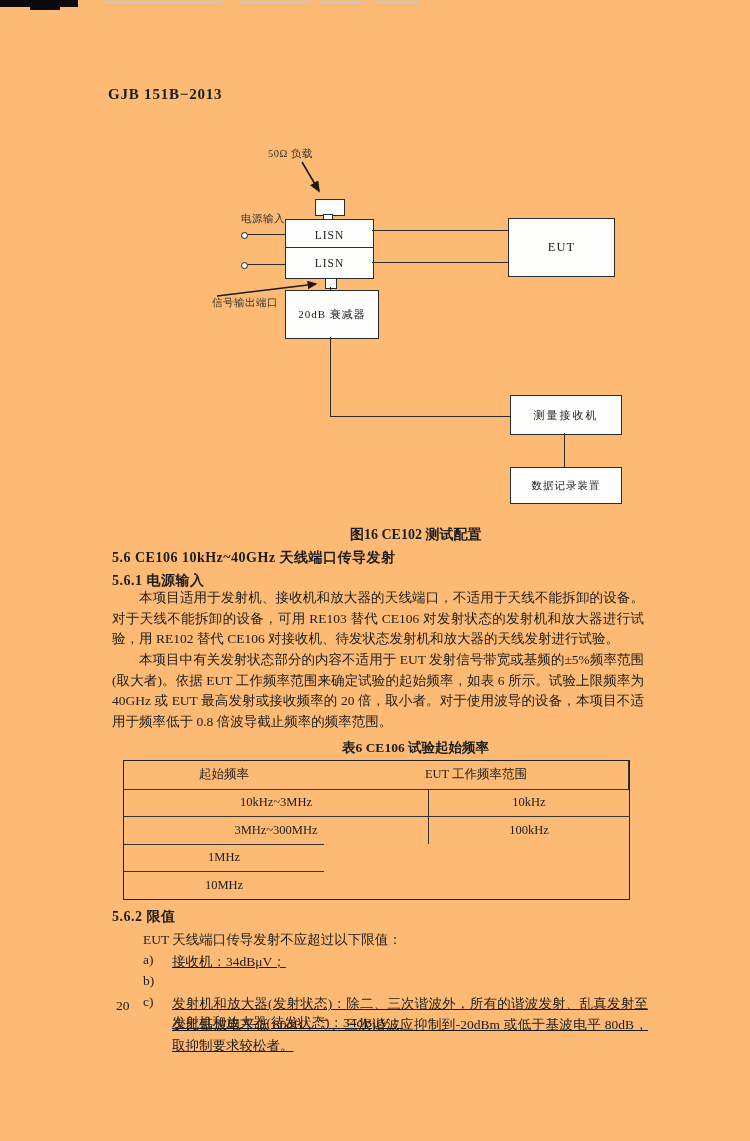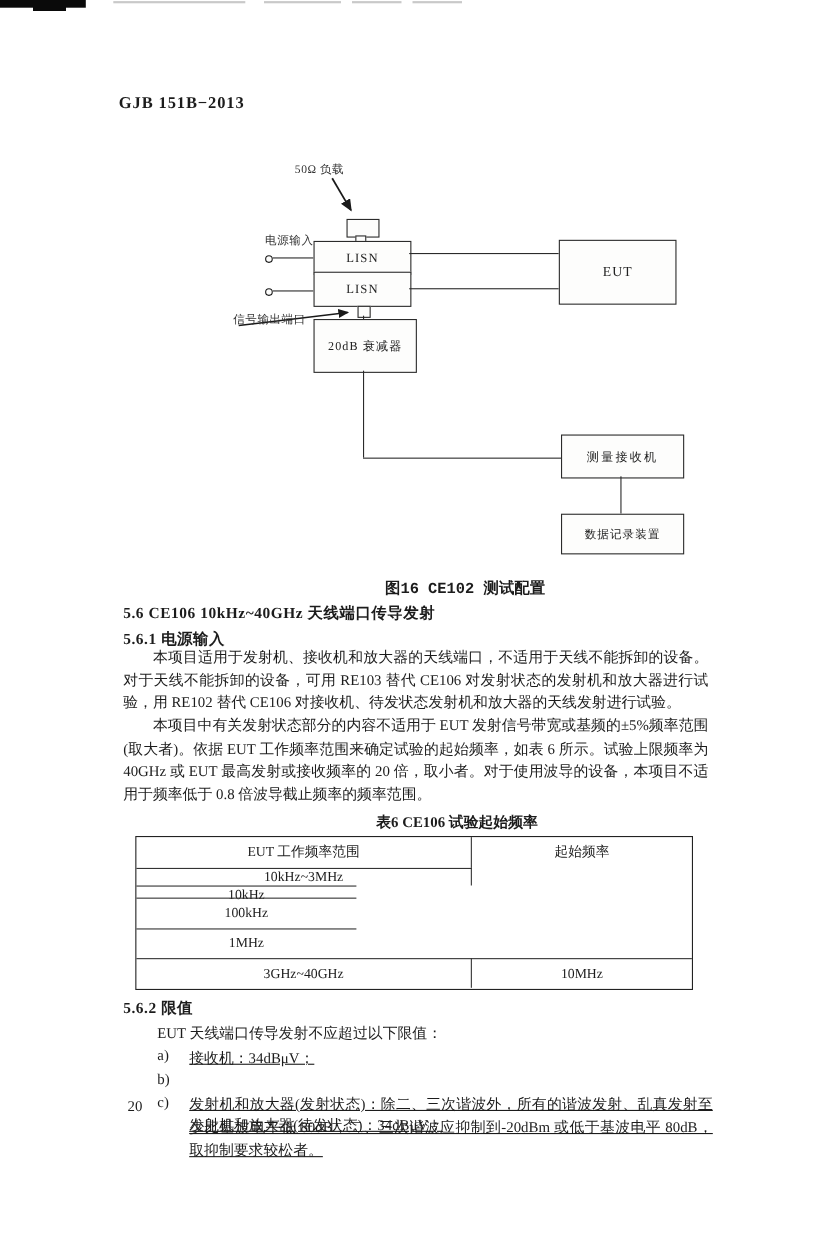--- a/index.html
+++ b/index.html
@@ -1,20 +1,20 @@
 <!DOCTYPE html>
 <html><head>
 <meta charset="utf-8">
 <style>
   html,body{margin:0;padding:0;}
   body{background:#888;}
   #page{
     position:relative;
     width:750px;height:1141px;
-    background:#ffffff;
+    background:#fdba74;
     overflow:hidden;
     font-family:"Liberation Serif","DejaVu Serif",serif;
     color:#1c1c1c;
   }
   .abs{position:absolute;}
   
   .blob{background:#0a0a0a;}
   .dash{background:#c9c9c9;height:2px;top:1px;}
   
   .dbox{
@@ -118,66 +118,66 @@
   <div class="wire" style="left:330px;top:287px;width:1px;height:3px;"></div>
 
   <svg class="abs" style="left:212px;top:276px;" width="112" height="26">
     <defs>
       <marker id="ah2" markerWidth="8" markerHeight="8" refX="6" refY="3" orient="auto">
         <path d="M0,0 L7,3 L0,6 Z" fill="#1a1a1a"></path>
       </marker>
     </defs>
     <line x1="5" y1="20" x2="104" y2="8" stroke="#1a1a1a" stroke-width="1.4" marker-end="url(#ah2)"></line>
   </svg>
-  <div class="dlabel" style="left:212px;top:284px;">信号输出端口</div>
+  <div class="dlabel" style="left:212px;top:296px;">信号输出端口</div>
 
   <div class="dbox" style="left:285px;top:290px;width:92px;height:47px;font-size:11px;">
     <span>20dB 衰减器</span>
   </div>
 
   <div class="wire" style="left:330px;top:337px;width:1px;height:79px;"></div>
   <div class="wire" style="left:330px;top:416px;width:180px;height:1px;"></div>
 
   <div class="dbox" style="left:510px;top:395px;width:110px;height:38px;font-size:11px;letter-spacing:2px;">
     <span>测量接收机</span>
   </div>
 
   <div class="wire" style="left:564px;top:433px;width:1px;height:34px;"></div>
 
   <div class="dbox" style="left:510px;top:467px;width:110px;height:35px;font-size:10.5px;letter-spacing:1px;">
     <span>数据记录装置</span>
   </div>
 
-  <div class="caption" style="left:350px;top:526px;font-family:Liberation Mono, monospace;">图16   CE102 测试配置</div>
+  <div class="caption" style="left:350px;top:526px;">图16   CE102 测试配置</div>
 
   <div class="heading" style="left:112px;top:549px;">5.6   CE106 10kHz~40GHz 天线端口传导发射</div>
   <div class="heading" style="left:112px;top:572px;">5.6.1   电源输入</div>
 
   <div class="para" style="left:112px;top:588px;">本项目适用于发射机、接收机和放大器的天线端口，不适用于天线不能拆卸的设备。对于天线不能拆卸的设备，可用 RE103 替代 CE106 对发射状态的发射机和放大器进行试验，用 RE102 替代 CE106 对接收机、待发状态发射机和放大器的天线发射进行试验。</div>
   <div class="para" style="left:112px;top:650px;">本项目中有关发射状态部分的内容不适用于 EUT 发射信号带宽或基频的±5%频率范围(取大者)。依据 EUT 工作频率范围来确定试验的起始频率，如表 6 所示。试验上限频率为 40GHz 或 EUT 最高发射或接收频率的 20 倍，取小者。对于使用波导的设备，本项目不适用于频率低于 0.8 倍波导截止频率的频率范围。</div>
 
   <div class="caption" style="left:342px;top:739px;font-size:13.5px;text-align:center;">表6   CE106 试验起始频率</div>
 
   <div id="table6">
     <div class="trow" style="top:0;">
+      <div class="tcell tc2">起始频率</div>
       <div class="tcell tc1">EUT 工作频率范围</div>
-      <div class="tcell tc2">起始频率</div>
     </div>
-    <div class="trow" style="top:27.5px;flex-direction:column;">
+    <div class="trow" style="top:27.5px;">
       <div class="tcell tc1">10kHz~3MHz</div>
       <div class="tcell tc2">10kHz</div>
     </div>
     <div class="trow" style="top:55px;">
+      <div class="tcell tc1">3MHz~300MHz</div>
       <div class="tcell tc2">100kHz</div>
     </div>
     <div class="trow" style="top:82.5px;">
       <div class="tcell tc2">1MHz</div>
     </div>
     <div class="trow" style="top:110px;height:27px;">
-      <div class="tcell tc1">3GHz~40GHz</div>
       <div class="tcell tc2">10MHz</div>
     </div>
   </div>
 
   <div class="heading" style="left:112px;top:908px;">5.6.2   限值</div>
   <div class="intro-line" style="left:143px;top:931px;">EUT 天线端口传导发射不应超过以下限值：</div>
 
   <div class="li-marker" style="left:143px;top:952px;">a)</div>
   <div class="li-text" style="left:172px;top:952px;width:476px;">接收机：34dBμV；</div>
 

